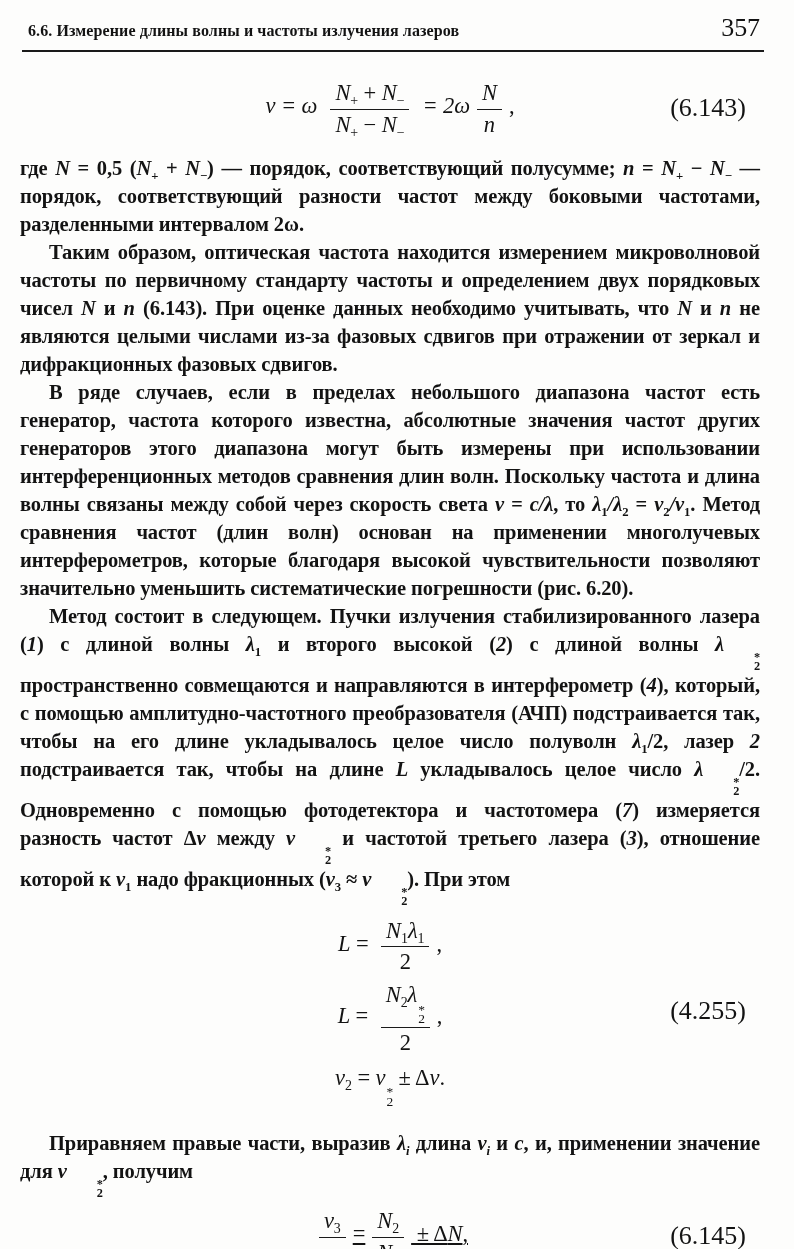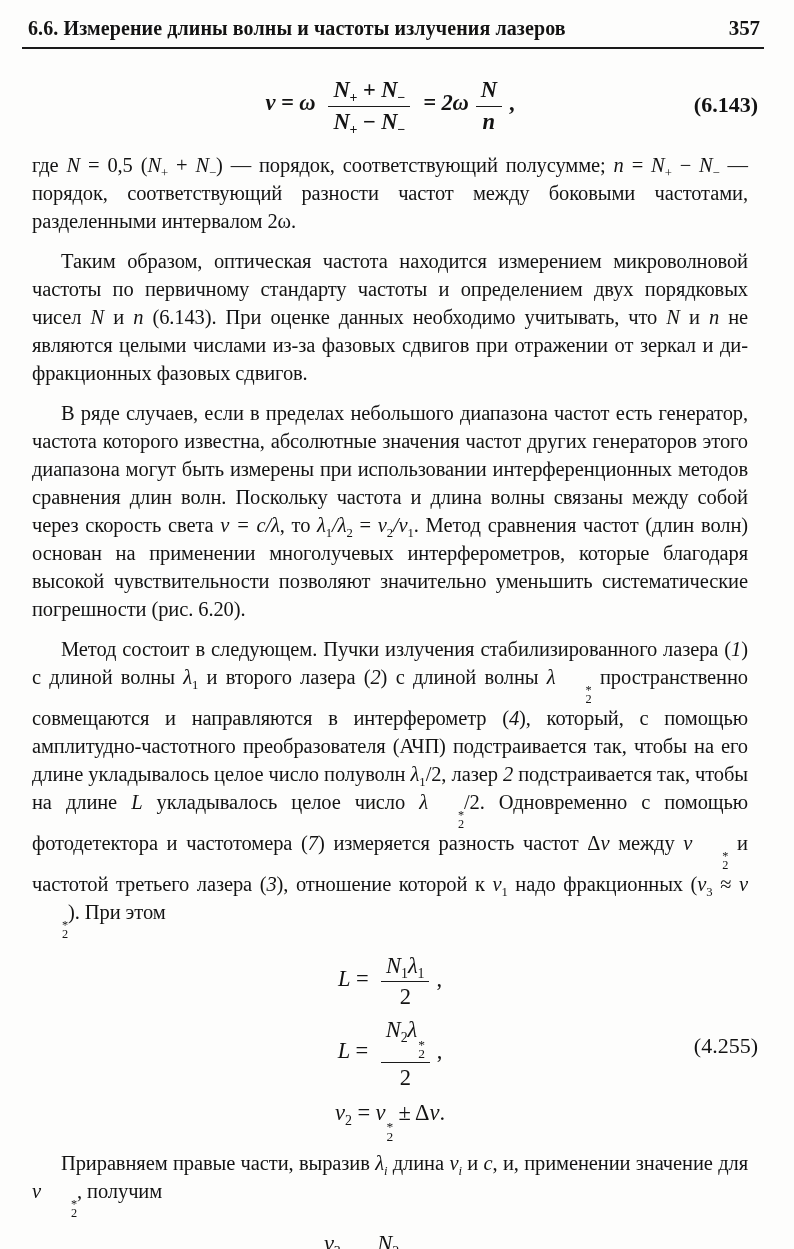--- a/index.html
+++ b/index.html
@@ -5,42 +5,42 @@
   html,body{margin:0;padding:0;}
   body{
     width:794px;height:1249px;overflow:hidden;
     background:#fdfdfc;color:#131313;
     font-family:"Liberation Serif","DejaVu Serif",serif;
     font-size:20.5px;line-height:28px;letter-spacing:-0.1px;
   }
   .page{padding:14px 34px 0 20px;}
   
   .header{display:flex;justify-content:space-between;align-items:baseline;}
-  .htitle{font-weight:700;font-size:20px;letter-spacing:0.1px;padding-left:8px;white-space:nowrap;}
-  .hpage{font-size:21px;font-weight:700;}
+  .htitle{font-weight:700;font-size:16px;letter-spacing:0.1px;padding-left:8px;white-space:nowrap;}
+  .hpage{font-size:26px;font-weight:400;}
   .hrule{border-bottom:2.5px solid #1a1a1a;margin:5px -4px 0 2px;}
   
-  p{margin:12px;text-align:justify;text-indent:29px;}
+  p{margin:0;text-align:justify;text-indent:29px;font-weight:bold;}
   p.noindent{text-indent:0;}
   .it{font-style:italic;}
   sub{font-size:0.62em;line-height:0;vertical-align:-0.38em;}
   
   .stk{display:inline-flex;flex-direction:column;vertical-align:-0.5em;line-height:1;text-align:left;margin-left:1px;}
   .stk-sup,.stk-sub{font-size:0.6em;line-height:0.72;font-style:normal;}
   
   .disp{position:relative;text-align:center;font-size:22.5px;line-height:1.15;}
   .disp .it{font-style:italic;}
-  .eqlabel{position:absolute;right:2px;top:50%;transform:translateY(-50%);font-size:22px;font-style:normal;letter-spacing:0;}
+  .eqlabel{position:absolute;right:14px;top:50%;transform:translateY(-50%);font-size:26px;font-style:normal;letter-spacing:0;}
   .frac{display:inline-block;text-align:center;vertical-align:middle;margin:0 7px;}
   .fnum{display:block;border-bottom:1.6px solid #1a1a1a;padding:2px 5px 3px;}
   .fden{display:block;padding-top:2px;}
-  .eq143{margin:26px 0 16px;font-weight:bold;}
+  .eq143{margin:26px 0 16px;}
   .eq144{margin:10px 0 4px;}
   .eq144 .eqline{margin:5px 0;}
-  .eq144 .eqline.plain{margin:9px 0 7px;}
+  .eq144 .eqline.plain{margin:9px 0 22px;}
   .eq145{margin:9px 0 0;text-decoration:underline;}
   .sp-after{margin-right:6px;}
   .sp-before{margin-left:6px;}
   .p-top{margin-top:1px;}
 </style>
 </head>
 <body>
 
 <div class="page">
 
@@ -54,21 +54,21 @@
     <span class="it sp-after">ν = ω</span><span class="frac"><span class="fnum"><span class="it">N</span><sub>+</sub><span> + </span><span class="it">N</span><sub>−</sub></span><span class="fden"><span class="it">N</span><sub>+</sub><span> − </span><span class="it">N</span><sub>−</sub></span></span><span class="it sp-before">= 2ω</span><span class="frac"><span class="fnum it">N</span><span class="fden it">n</span></span><span>,</span>
     <span class="eqlabel">(6.143)</span>
   </div>
 
   <p class="noindent"><span>где </span><span class="it">N</span><span> = 0,5 (</span><span class="it">N</span><sub>+</sub><span> + </span><span class="it">N</span><sub>−</sub><span>) — порядок, соответствующий полусумме; </span><span class="it">n</span><span> = </span><span class="it">N</span><sub>+</sub><span> − </span><span class="it">N</span><sub>−</sub><span> — порядок, соответствующий разности частот между боковыми частотами, разделенными интервалом 2ω.</span></p>
 
   <p><span>Таким образом, оптическая частота находится измерением микроволновой частоты по первичному стандарту частоты и определением двух порядковых чисел </span><span class="it">N</span><span> и </span><span class="it">n</span><span> (6.143). При оценке данных необходимо учитывать, что </span><span class="it">N</span><span> и </span><span class="it">n</span><span> не являются целыми числами из-за фазовых сдвигов при отражении от зеркал и ди­фракционных фазовых сдвигов.</span></p>
 
   <p><span>В ряде случаев, если в пределах небольшого диапазона частот есть генератор, частота которого известна, абсолютные значения частот других генераторов этого диапазона могут быть измерены при использовании интерференционных методов сравнения длин волн. Поскольку частота и длина волны связаны между собой через скорость света </span><span class="it">ν = c/λ</span><span>, то </span><span class="it">λ</span><sub>1</sub><span class="it">/λ</span><sub>2</sub><span> = </span><span class="it">ν</span><sub>2</sub><span class="it">/ν</span><sub>1</sub><span>. Метод сравнения частот (длин волн) основан на применении многолучевых интерферо­метров, которые благодаря высокой чувствительности позволяют значительно уменьшить систематические погрешности (рис. 6.20).</span></p>
 
-  <p><span>Метод состоит в следующем. Пучки излучения стабилизиро­ванного лазера (</span><span class="it">1</span><span>) с длиной волны </span><span class="it">λ</span><sub>1</sub><span> и второго лазера (</span><span class="it">2</span><span>) с дли­ной волны </span><span class="it">λ</span><span class="stk">
+  <p><span>Метод состоит в следующем. Пучки излучения стабилизиро­ванного лазера (</span><span class="it">1</span><span>) с длиной волны </span><span class="it">λ</span><sub>1</sub><span> и второго высокой (</span><span class="it">2</span><span>) с дли­ной волны </span><span class="it">λ</span><span class="stk">
         <span class="stk-sup">*</span>
         <span class="stk-sub">2</span>
       </span><span> пространственно совмещаются и направляются в интерферометр (</span><span class="it">4</span><span>), который, с помощью амплитудно-частотного преобразователя (АЧП) подстраивается так, чтобы на его длине укладывалось целое число полуволн </span><span class="it">λ</span><sub>1</sub><span>/2, лазер </span><span class="it">2</span><span> подстраивается так, чтобы на длине </span><span class="it">L</span><span> укладывалось целое число </span><span class="it">λ</span><span class="stk">
         <span class="stk-sup">*</span>
         <span class="stk-sub">2</span>
       </span><span>/2. Одновре­менно с помощью фотодетектора и частотомера (</span><span class="it">7</span><span>) измеряется разность частот Δ</span><span class="it">ν</span><span> между </span><span class="it">ν</span><span class="stk">
         <span class="stk-sup">*</span>
         <span class="stk-sub">2</span>
       </span><span> и частотой третьего лазера (</span><span class="it">3</span><span>), отно­шение которой к </span><span class="it">ν</span><sub>1</sub><span> надо фракционных (</span><span class="it">ν</span><sub>3</sub><span> ≈ </span><span class="it">ν</span><span class="stk">
         <span class="stk-sup">*</span>

